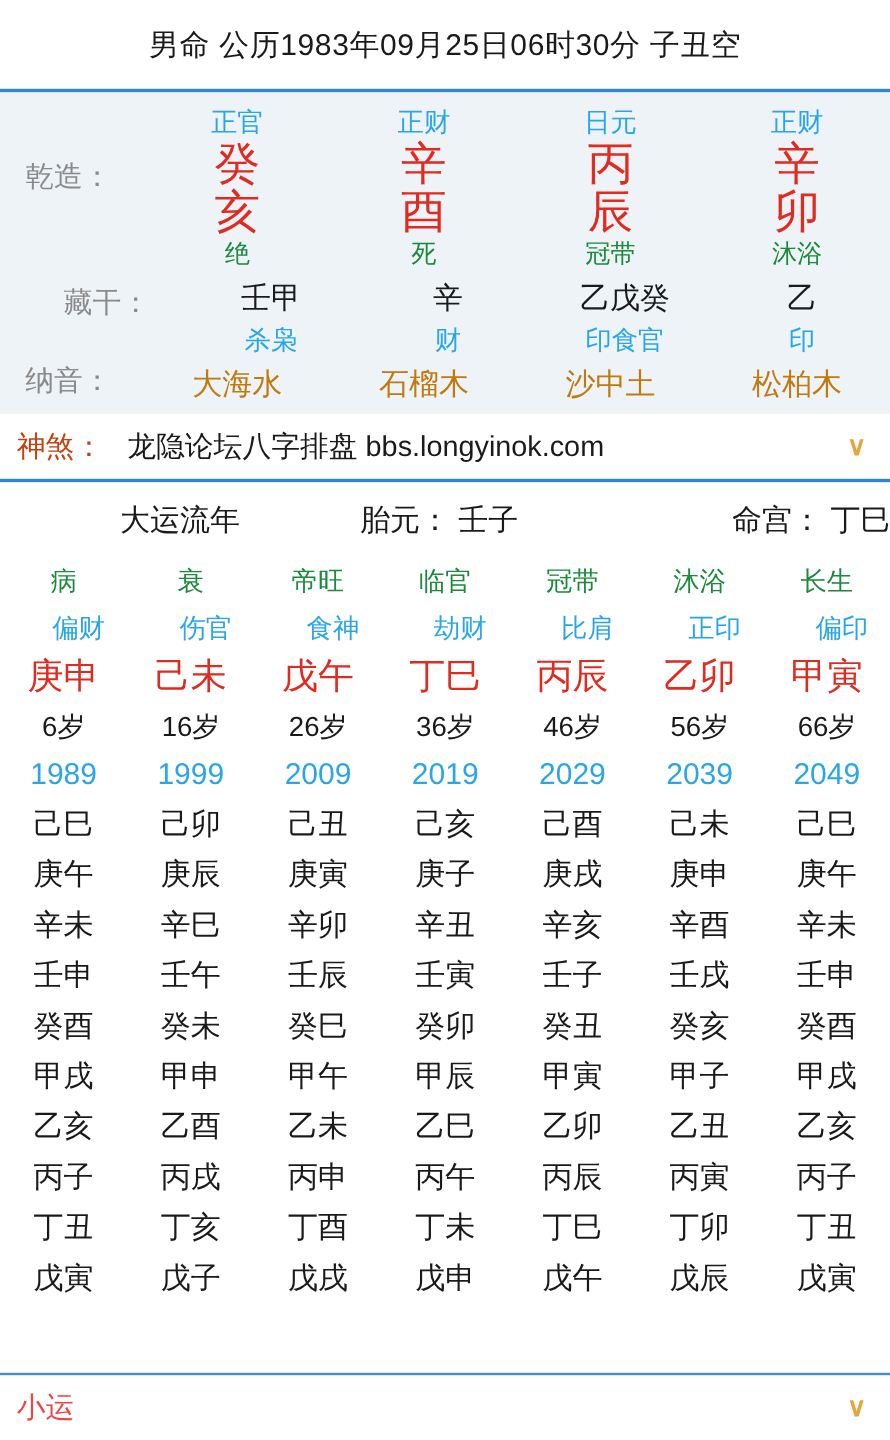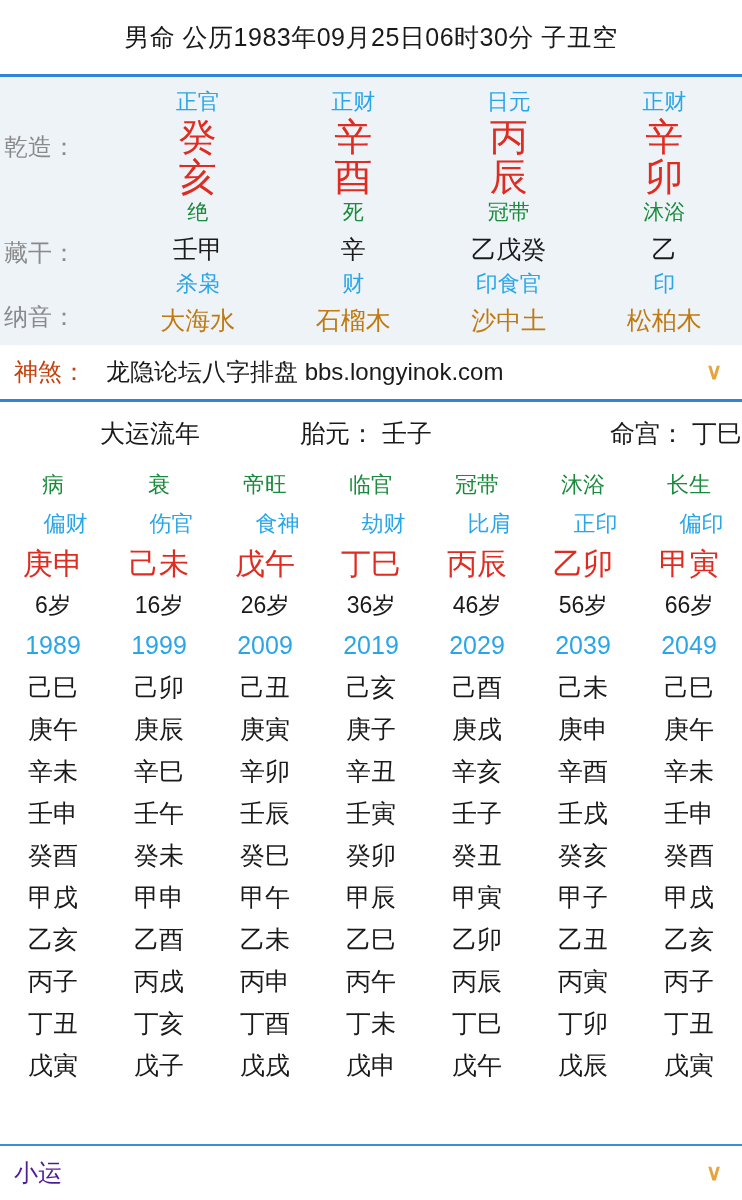--- a/index.html
+++ b/index.html
@@ -46,21 +46,21 @@
     padding: 10px 0 4px 0;
   }
   .prow {
     display: flex;
     align-items: flex-start;
   }
   .rowlabel {
     width: 120px;
     flex: 0 0 120px;
     text-align: left;
-    padding-left: 4px;
+    padding-left: 21px;
     box-sizing: border-box;
     color: #8a8a8a;
     font-size: 24px;
   }
   .cols {
     flex: 1;
     display: flex;
   }
   .col {
     flex: 1;
@@ -98,21 +98,21 @@
     color: #c07a10;
     font-size: 25px;
     line-height: 42px;
   }
   .label-align {
     line-height: 40px;
   }
 
   
   .row-qianzao .rowlabel { padding-top: 44px; }
-  .row-canggan { margin-top: 2px; }
+  .row-canggan { margin-top: 2px; margin-left: 32px; }
   .row-canggan .rowlabel { padding-top: 4px; }
   .row-nayin .rowlabel { padding-top: 2px; }
 
   
   .shensha {
     display: flex;
     align-items: center;
     background: #ffffff;
     height: 54px;
     padding-left: 14px;
@@ -212,21 +212,21 @@
   
   .footer {
     height: 54px;
     display: flex;
     align-items: center;
     border-top: 2px solid #3a8fd8;
     background: #ffffff;
   }
   .footer-label {
     font-size: 24px;
-    color: #4c1d95;
+    color: #ef4444;
     padding-left: 14px;
     flex: 1;
   }
 </style>
 </head>
 <body>
 
 <div class="app">
 
   <div class="header">男命 公历1983年09月25日06时30分 子丑空</div>

